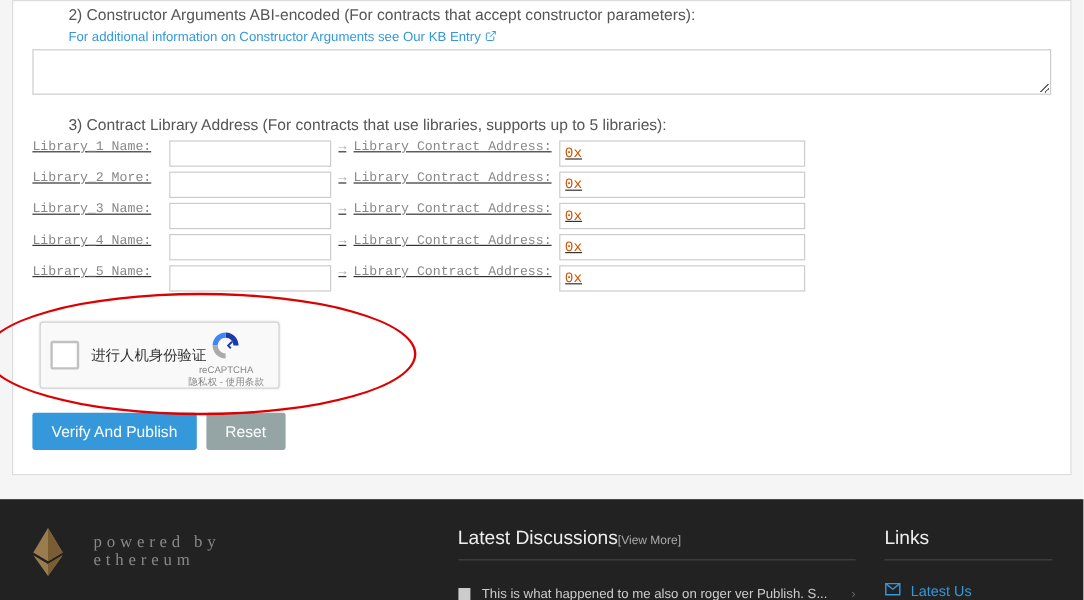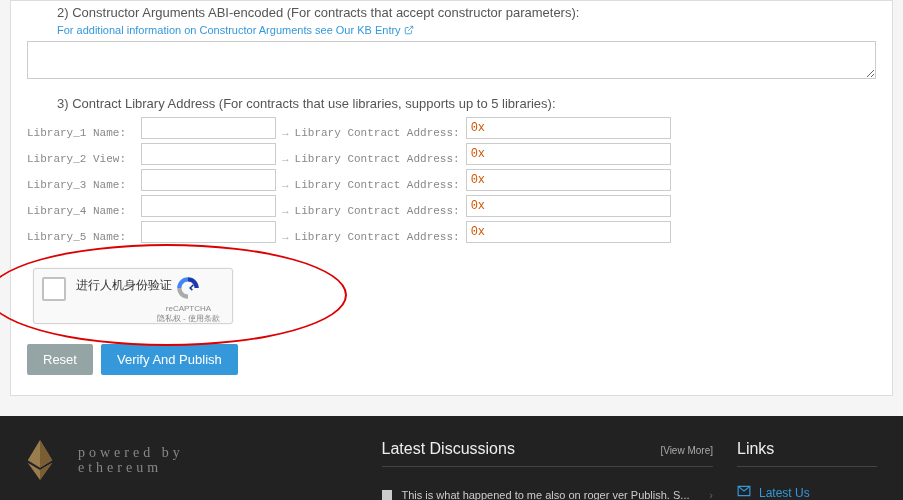--- a/index.html
+++ b/index.html
@@ -2,44 +2,44 @@
 <html><head>
 <meta charset="utf-8">
 <style>
 * { box-sizing: border-box; margin: 0; padding: 0; }
 body { font-family: "Helvetica Neue", Arial, sans-serif; font-size: 13px; color: #333; background: #f5f5f5; }
 .card { background: #fff; border: 1px solid #ddd; margin: 0 auto 20px; max-width: 883px; padding: 0 16px 20px; }
 .section-label { color: #555; font-size: 13px; margin: 4px 0 2px 30px; }
 .kb-link { color: #3498db; font-size: 11px; margin-left: 30px; display: inline-block; }
 .kb-link svg { vertical-align: -1px; }
 textarea.args { width: 100%; height: 38px; border: 1px solid #ccc; margin-top: 4px; resize: both; }
-.lib-row { display: flex; align-items: flex-end; gap: 6px; margin-bottom: 4px; }
+.lib-row { display: flex; align-items: flex-start; gap: 6px; margin-bottom: 4px; text-decoration: underline; }
 .lib-label { font-family: "Courier New", monospace; font-size: 11px; color: #888; min-width: 108px; }
 .lib-input { border: 1px solid #ccc; height: 22px; width: 135px; font-size: 12px; padding: 0 4px; }
 .lib-addr-input { border: 1px solid #ccc; height: 22px; width: 205px; font-size: 12px; padding: 0 4px; font-family: "Courier New", monospace; color: #d35400; }
 .arrow { color: #aaa; font-family: "Courier New", monospace; font-size: 11px; }
 .recaptcha-wrap { position: relative; margin: 25px 0 20px; }
-.recaptcha { border: 1px solid #d3d3d3; border-radius: 3px; width: 200px; height: 56px; display: flex; align-items: flex-start; padding: 8px; background: #f9f9f9; box-shadow: 0 0 2px rgba(0,0,0,0.1); position: relative; margin-left: 6px; }
+.recaptcha { border: 1px solid #d3d3d3; border-radius: 3px; width: 200px; height: 56px; display: flex; align-items: center; padding: 8px; background: #f9f9f9; box-shadow: 0 0 2px rgba(0,0,0,0.1); position: relative; margin-left: 6px; }
 .recaptcha-check { width: 24px; height: 24px; border: 2px solid #c1c1c1; border-radius: 2px; background: #fff; }
 .recaptcha-text { margin-left: 10px; font-size: 12px; color: #333; }
 .recaptcha-right { position: absolute; right: 12px; top: 6px; text-align: center; font-size: 8px; color: #888; }
 .recaptcha-logo { width: 26px; height: 26px; margin: 0 auto 1px; }
 .red-ellipse { position: absolute; left: -40px; top: -24px; width: 360px; height: 102px; border: 2px solid #d00; border-radius: 50%; pointer-events: none; }
 .btn-row { display: flex; gap: 8px; }
 .btn { border: none; color: #fff; padding: 8px 16px; font-size: 13px; border-radius: 2px; cursor: pointer; }
 .btn-primary { background: #3498db; }
 .btn-grey { background: #95a5a6; }
 .footer { background: #222; color: #ccc; padding: 24px 0 10px; }
 .footer-inner { max-width: 883px; margin: 0 auto; display: flex; gap: 24px; padding: 0 16px; }
 .footer-col { flex: 1; }
 .footer-col.links { flex: 0 0 140px; }
 .footer-logo { display: flex; align-items: center; gap: 24px; margin-bottom: 18px; }
 .footer-logo-text { font-family: Georgia, serif; letter-spacing: 4px; font-size: 14px; color: #888; line-height: 1.1; }
 .footer-desc { font-size: 11px; color: #aaa; line-height: 1.5; max-width: 230px; }
-.footer-heading { color: #eee; font-size: 16px; font-weight: 300; border-bottom: 1px solid #444; padding-bottom: 8px; margin-bottom: 14px; display: flex; justify-content: space-between; align-items: baseline; }
+.footer-heading { color: #eee; font-size: 16px; font-weight: 300; border-bottom: 1px solid #444; padding-bottom: 8px; margin-bottom: 14px; display: flex; justify-content: flex-start; align-items: baseline; }
 .view-more { font-size: 10px; color: #aaa; }
 .disc-item { display: flex; align-items: center; gap: 10px; border-bottom: 1px solid #333; padding: 8px 0; font-size: 11px; color: #ccc; }
 .disc-bullet { width: 10px; height: 10px; background: #ccc; flex-shrink: 0; }
 .disc-chev { margin-left: auto; color: #666; }
 .link-list { list-style: none; }
 .link-list li { display: flex; align-items: center; gap: 8px; font-size: 12px; color: #3498db; padding: 3px 0; }
 .link-icon { width: 14px; height: 14px; fill: #3498db; flex-shrink: 0; }
 .footer-wrap { position: relative; }
 </style>
 </head>
@@ -58,21 +58,21 @@
   <div class="section-label" style="margin-top:14px;">3) Contract Library Address (For contracts that use libraries, supports up to 5 libraries):</div>
   <div style="margin-top:6px;">
       <div class="lib-row">
         <span class="lib-label">Library_1 Name:</span>
         <input class="lib-input" style="">
         <span class="arrow">→</span>
         <span class="lib-label" style="min-width:auto">Library Contract Address:</span>
         <input class="lib-addr-input" value="0x" style="">
       </div>
       <div class="lib-row">
-        <span class="lib-label">Library_2 View:</span>
+        <span class="lib-label">Library_2 More:</span>
         <input class="lib-input" style="">
         <span class="arrow">→</span>
         <span class="lib-label" style="min-width:auto">Library Contract Address:</span>
         <input class="lib-addr-input" value="0x" style="">
       </div>
       <div class="lib-row">
         <span class="lib-label">Library_3 Name:</span>
         <input class="lib-input" style="">
         <span class="arrow">→</span>
         <span class="lib-label" style="min-width:auto">Library Contract Address:</span>
@@ -106,22 +106,22 @@
           <path d="M4 24c0 11 9 20 20 20v-8c-6.6 0-12-5.4-12-12H4z" fill="#ababab"></path>
           <path d="M34 18l-6 6 4 4" fill="none" stroke="#1c3aa9" stroke-width="3"></path>
         </svg>
         <div>reCAPTCHA</div>
         <div>隐私权 - 使用条款</div>
       </div>
     </div>
   </div>
 
   <div class="btn-row">
+    <button class="btn btn-primary">Verify And Publish</button>
     <button class="btn btn-grey">Reset</button>
-    <button class="btn btn-primary">Verify And Publish</button>
   </div>
 </div>
 
 <div class="footer-wrap">
 <div class="footer">
   <div class="footer-inner">
     <div class="footer-col">
       <div class="footer-logo">
         <svg width="28" height="40" viewBox="0 0 256 417">
           <path fill="#9a7d4f" d="M128 0L0 212l128 76 128-76z"></path>

